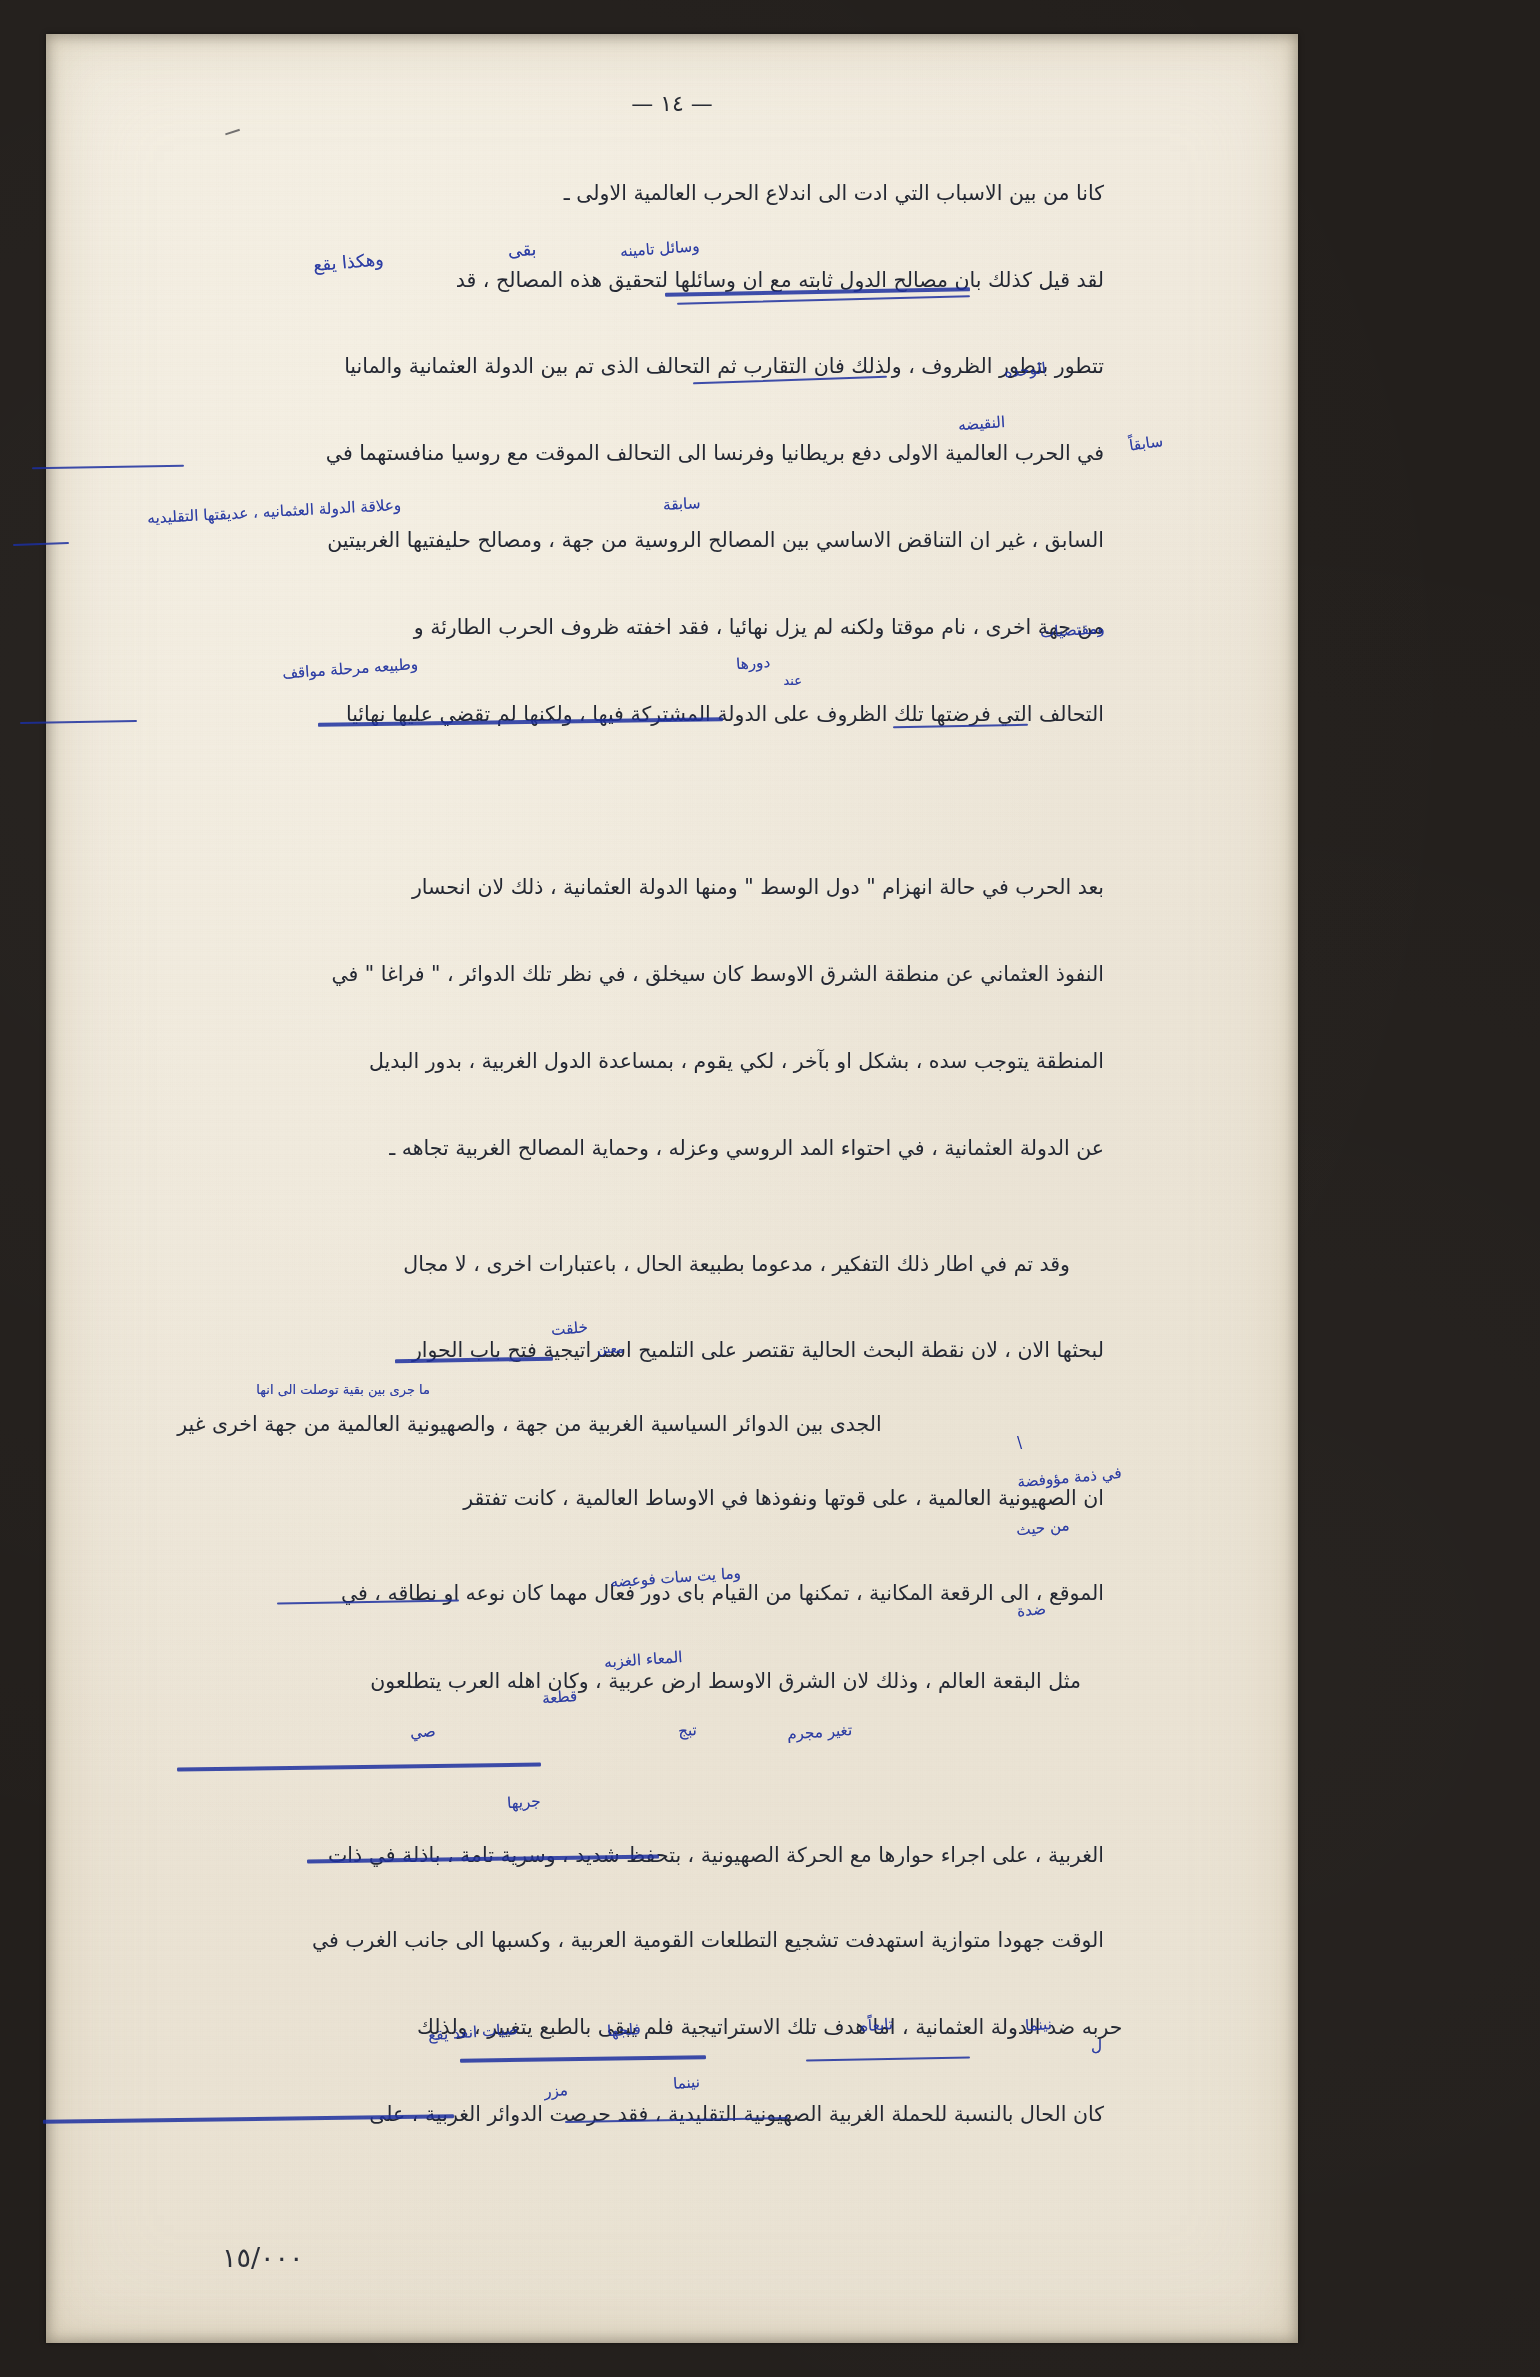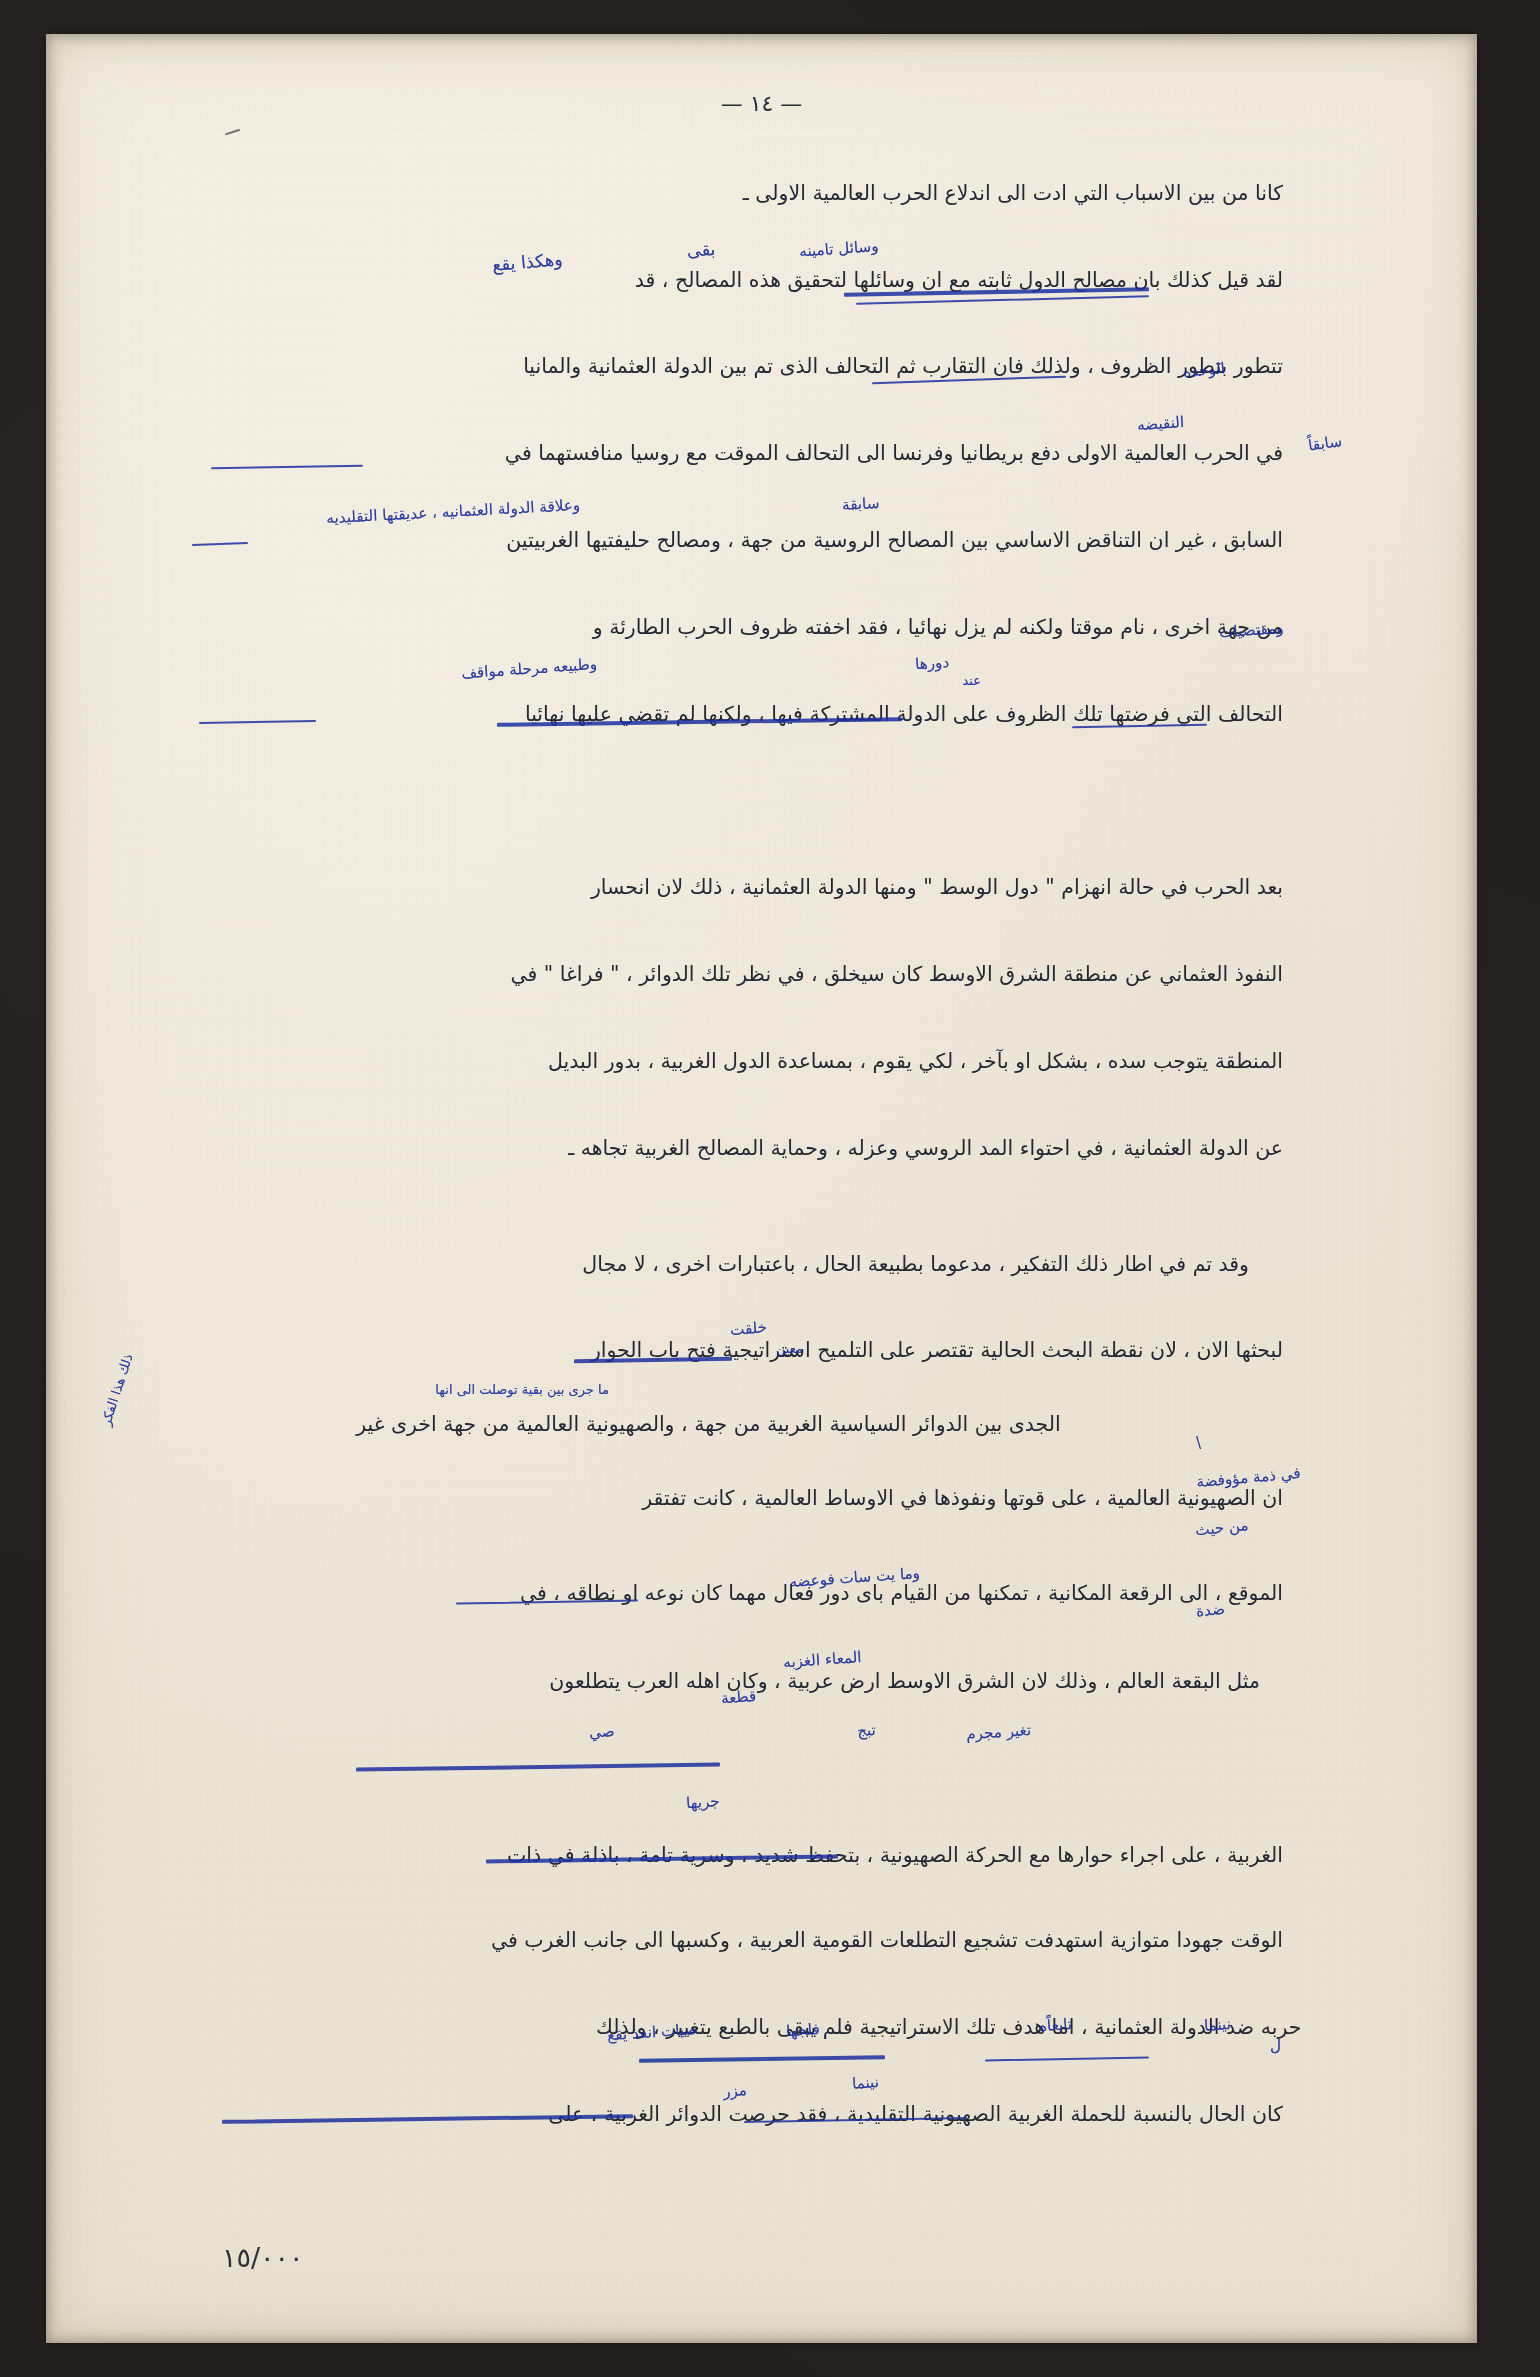--- a/index.html
+++ b/index.html
@@ -23,21 +23,21 @@
     background-image:
       radial-gradient(circle at 20% 30%, rgba(255,255,255,0.025), transparent 60%),
       radial-gradient(circle at 80% 70%, rgba(255,255,255,0.02), transparent 60%);
   }
 
   
   #paper {
     position: absolute;
     left: 46px;
     top: 34px;
-    width: 1431px;
+    width: 1252px;
     height: 2309px;
     background: #efeade;
     background-image:
       radial-gradient(ellipse at 25% 15%, #f4efe3 0%, rgba(244,239,227,0) 55%),
       radial-gradient(ellipse at 75% 85%, #eae3d4 0%, rgba(234,227,212,0) 60%),
       linear-gradient(175deg, #f2ece0 0%, #ece5d7 45%, #e9e1d1 100%);
     box-shadow: 0 0 15.2px rgba(0,0,0,0.55) inset, 0 0 4.7px rgba(0,0,0,0.5);
   }
   
   #paper::after {

